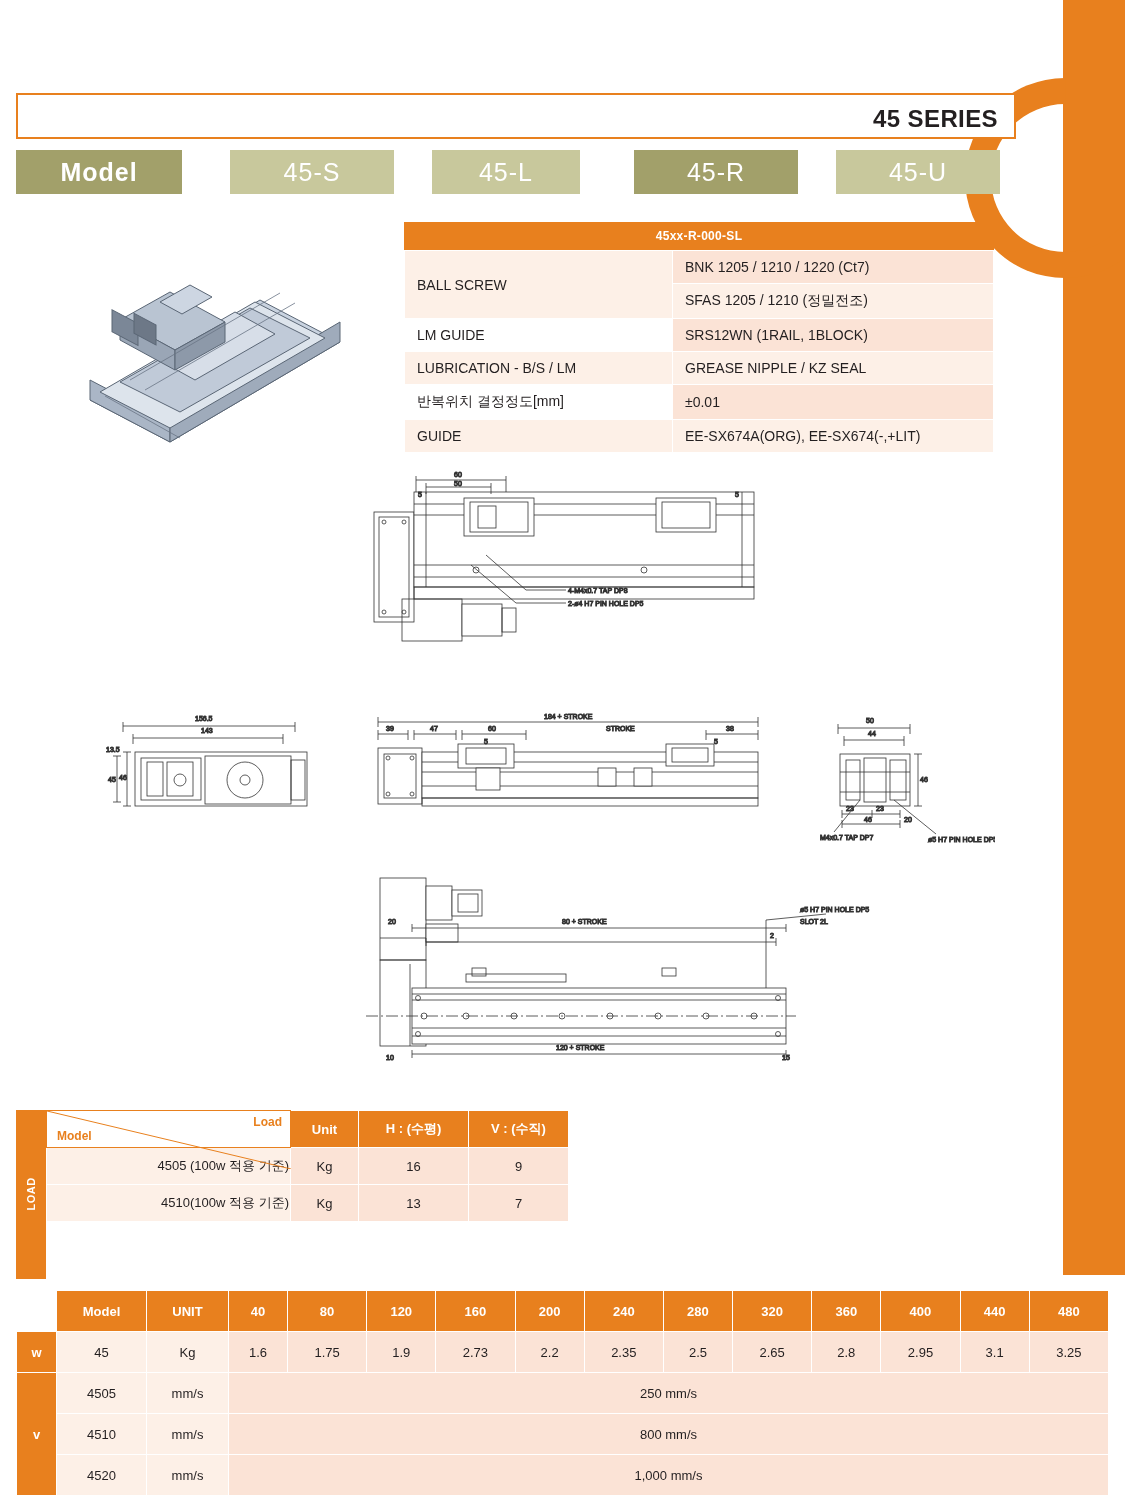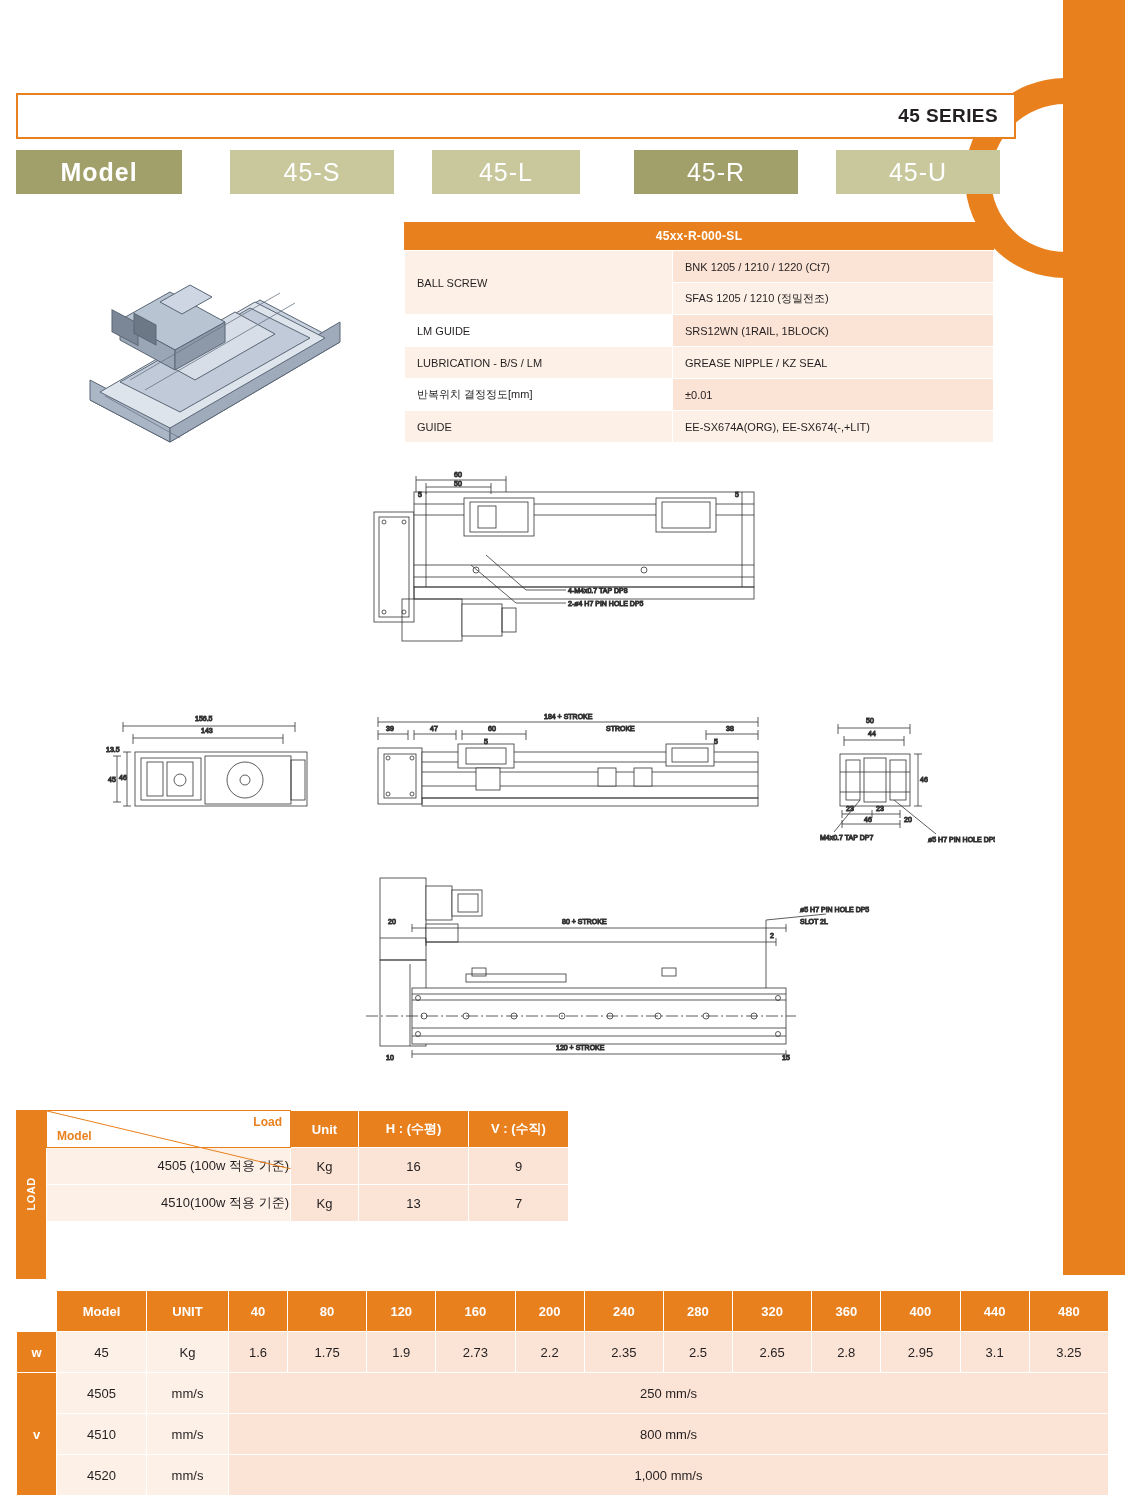--- a/index.html
+++ b/index.html
@@ -29,21 +29,21 @@
     transform:rotate(-45deg);
   }
 
   
   .series-box {
     position:absolute; left:16px; top:93px; width:1000px; height:46px;
     border:2px solid #e8801e; background:#ffffff;
   }
   .series-title {
     position:absolute; right:16px; top:10px;
-    font-size:19px; font-weight:bold; letter-spacing:.4px; color:#231f20;
+    font-size:24px; font-weight:bold; letter-spacing:.4px; color:#231f20;
   }
 
   
   .tabs { position:absolute; left:16px; top:150px; width:1000px; height:44px; }
   .tab {
     position:absolute; top:0; height:44px; display:flex;
     align-items:center; justify-content:center;
     font-size:25px; color:#ffffff; letter-spacing:1px;
   }
   .tab.model  { left:0px;   width:166px; background:#a2a06a; font-weight:bold; }
@@ -53,21 +53,21 @@
   .tab.t4 { left:820px; width:164px; background:#c8c89c; }
 
   
   .spec { position:absolute; left:404px; top:222px; width:590px; }
   .spec-head {
     background:#e8801e; color:#ffffff; font-weight:bold; font-size:12px;
     text-align:center; padding:7px 0; letter-spacing:.3px;
   }
   .spec table { border-collapse:collapse; width:100%; }
   .spec td {
-    border:1px solid #ffffff; font-size:11px; padding:8px 12px; height:32px;
+    border:1px solid #ffffff; font-size:14px; padding:8px 12px; height:32px;
   }
   .spec td.k { width:268px; background:#fdf0e7; }
   .spec td.v { background:#fbe3d6; }
   .spec td.vlight { background:#fdf0e7; }
   .spec td.klight { background:#ffffff; }
 
   
   .iso { position:absolute; left:60px; top:230px; width:320px; height:230px; }
 
   

